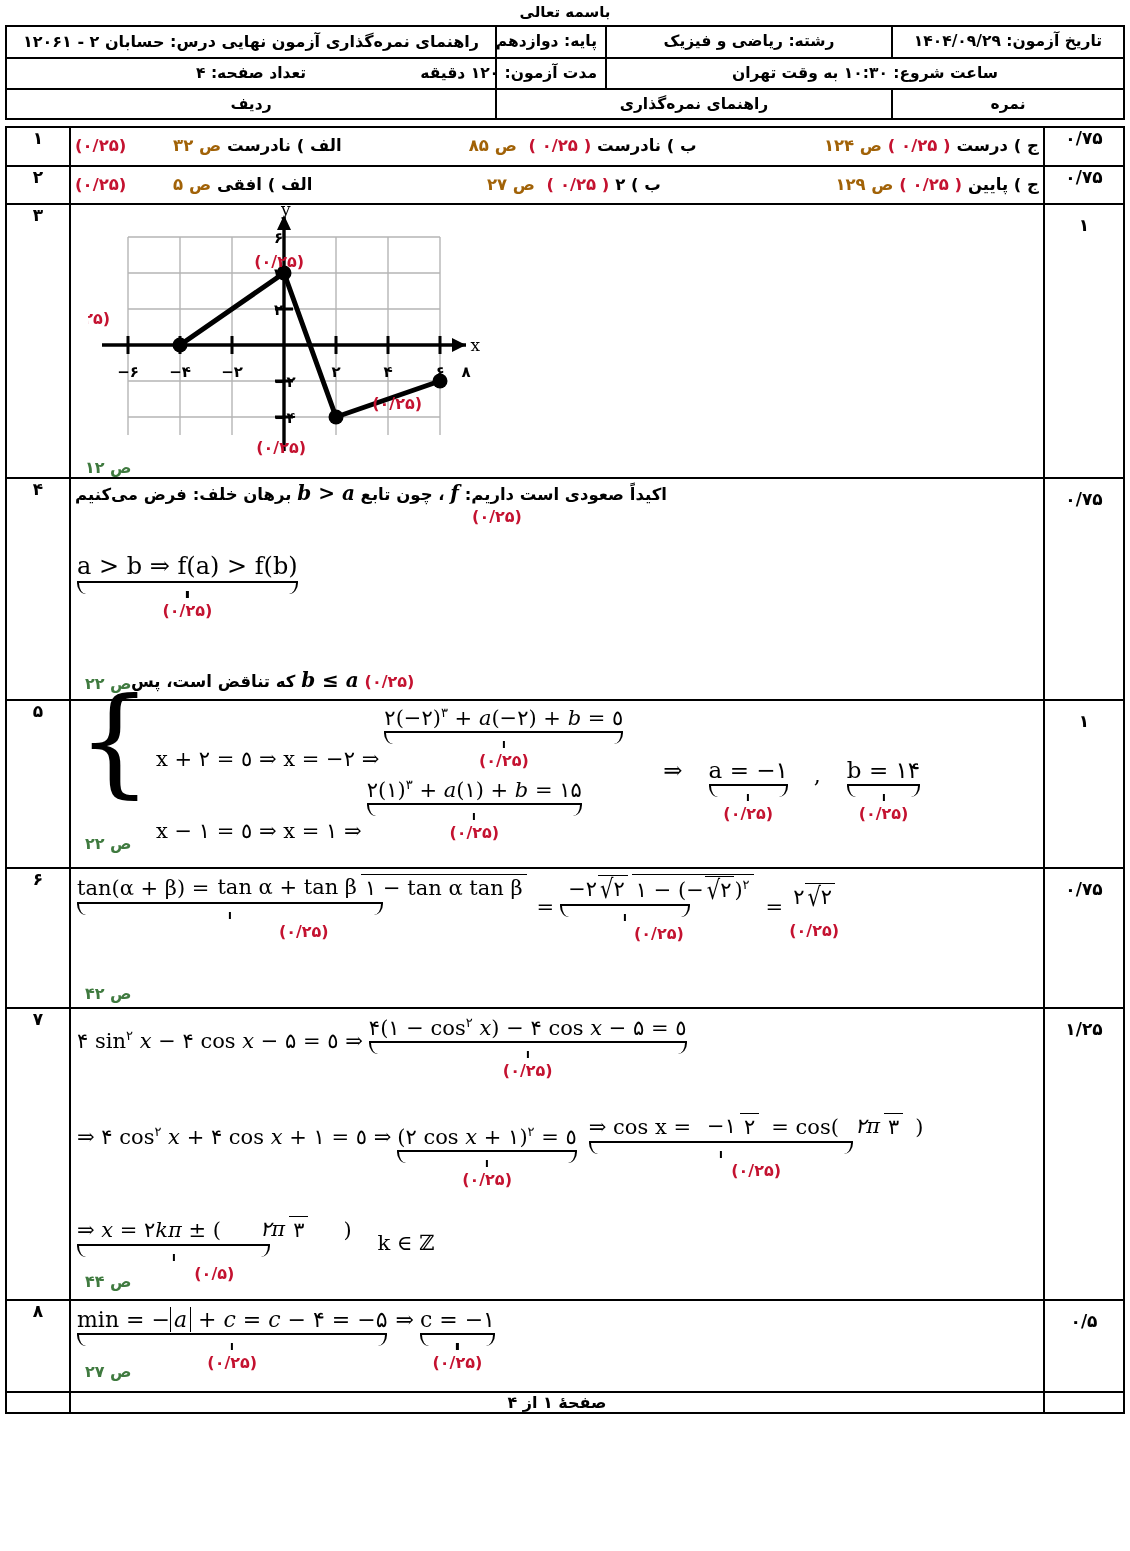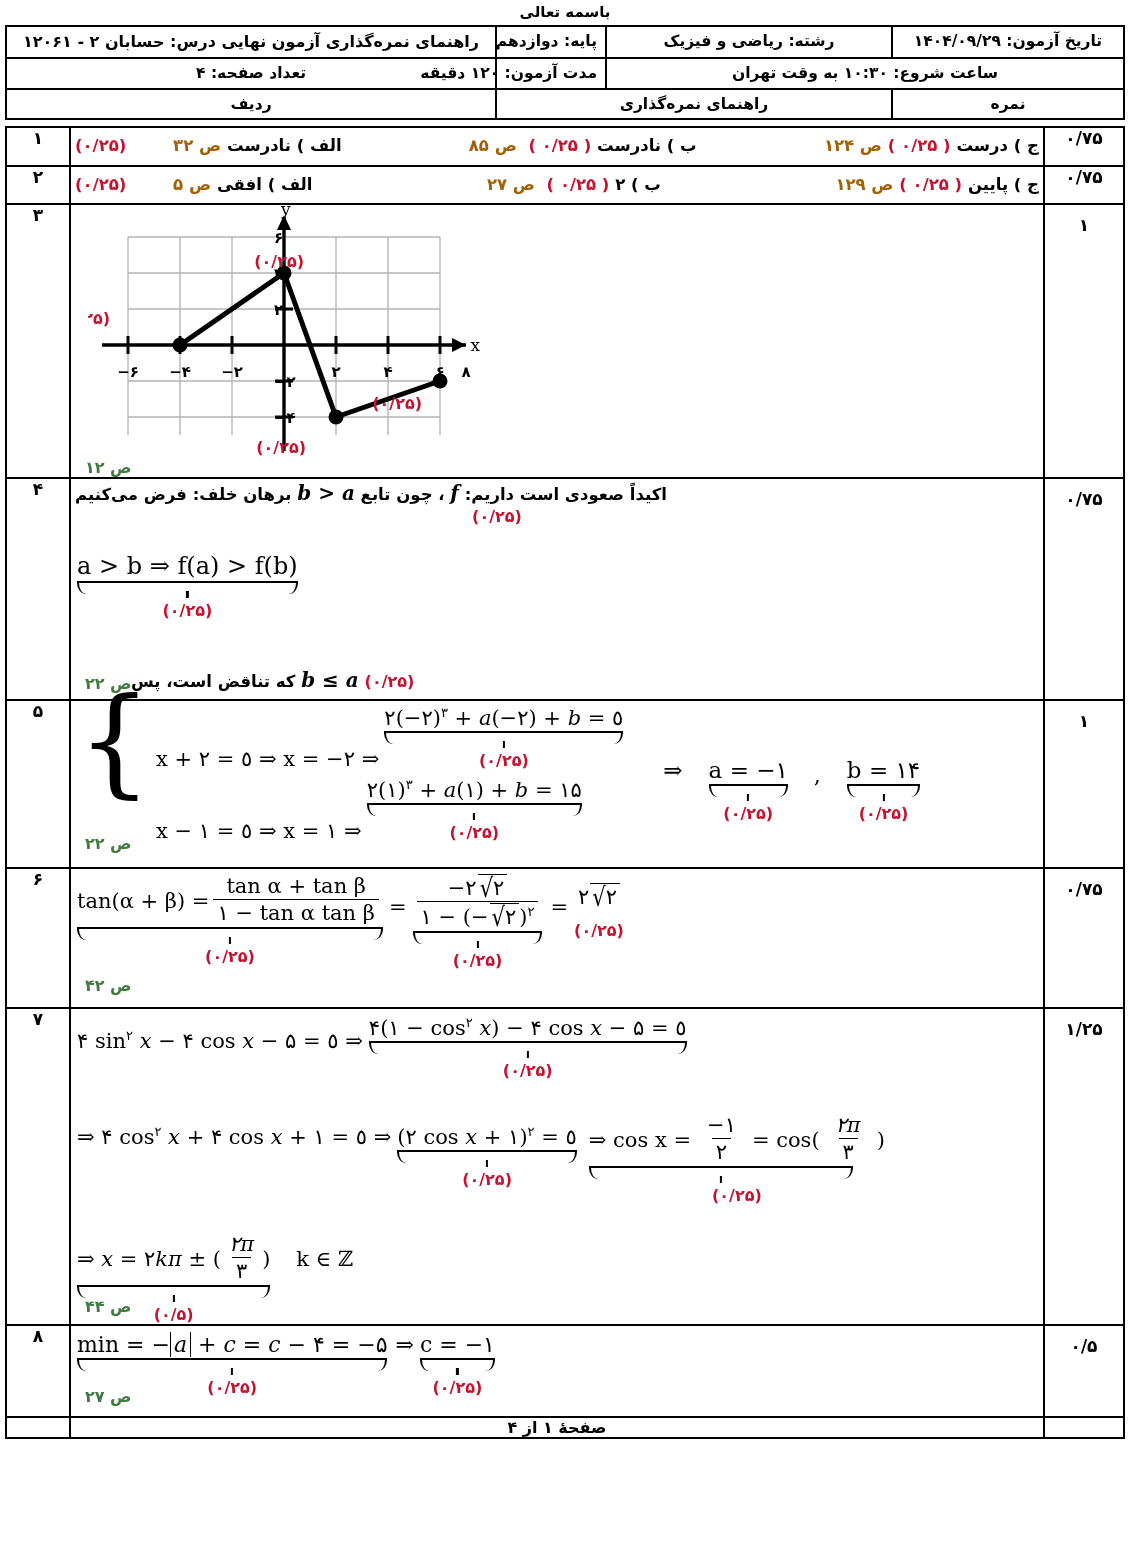--- a/index.html
+++ b/index.html
@@ -112,21 +112,21 @@
   .mathline {
     font-family: "DejaVu Serif", "Liberation Serif", serif;
     direction: ltr;
     font-size: 21px;
     display: inline-block;
     white-space: nowrap;
   }
   .mrow { direction: ltr; text-align: left; position: relative; }
   .frac {
     display: inline-flex;
-    flex-direction: column;
+    flex-direction: row;
     align-items: center;
     vertical-align: middle;
     margin: 0 4px;
     position: relative;
     top: -1px;
   }
   .frac .num { padding: 0 4px 1px 4px; }
   .frac .den { padding: 1px 4px 0 4px; border-top: 1.8px solid #000; }
   .sup { font-size: 0.62em; vertical-align: super; }
   .sqrt {
@@ -473,21 +473,21 @@
           <span class="ub-label">(۰/۲۵)</span>
         </span>
 
         <span class="mathline" style="font-size:21px; margin:20px 6px 0 8px;">=</span>
 
         <span style="margin-top:8px; text-align:center;">
           <span class="mathline" style="font-size:21px">۲<span class="sqrt"><span class="sqsym">√</span>۲</span></span>
           <span class="scorepar" style="display:block; margin-top:12px;">(۰/۲۵)</span>
         </span>
       </div>
-      <div class="pageref" style="bottom:12px">ص ۴۲</div>
+      <div class="pageref" style="bottom:4px">ص ۴۲</div>
     </td>
     <td class="rownum">۶</td>
   </tr>
 
   <tr>
     <td class="score topalign">۱/۲۵</td>
     <td class="body" style="height:292px">
 
       <div style="direction:ltr; display:flex; align-items:flex-start; padding:6px 0 0 6px;">
         <span class="mathline" style="font-size:21px; margin-top:13px;">۴ sin<span class="sup">۲</span> <span class="mathit">x</span> − ۴ cos <span class="mathit">x</span> − ۵ = ٥ ⇒</span>
@@ -520,21 +520,21 @@
             </span>
             <span>)</span>
           </span>
           <span class="ub-brace" style="width: 264.078px;"></span>
           <span class="ub-label">(۰/۲۵)</span>
         </span>
       </div>
 
       <div style="direction:ltr; display:flex; align-items:flex-start; padding:28px 0 0 6px;">
         <span class="ub">
-          <span class="ub-body mathline" style="display:inline-flex; align-items:center; font-size:21px;">
+          <span class="ub-body mathline" style="display:inline-flex; align-items:center; font-size:21px;gap:31px;">
             <span>⇒ <span class="mathit">x</span> = ۲<span class="mathit">kπ</span> ± (</span>
             <span class="frac">
               <span class="num mathit">۲π</span>
               <span class="den">۳</span>
             </span>
             <span>)</span>
           </span>
           <span class="ub-brace" style="width: 193.328px;"></span>
           <span class="ub-label">(۰/۵)</span>
         </span>

